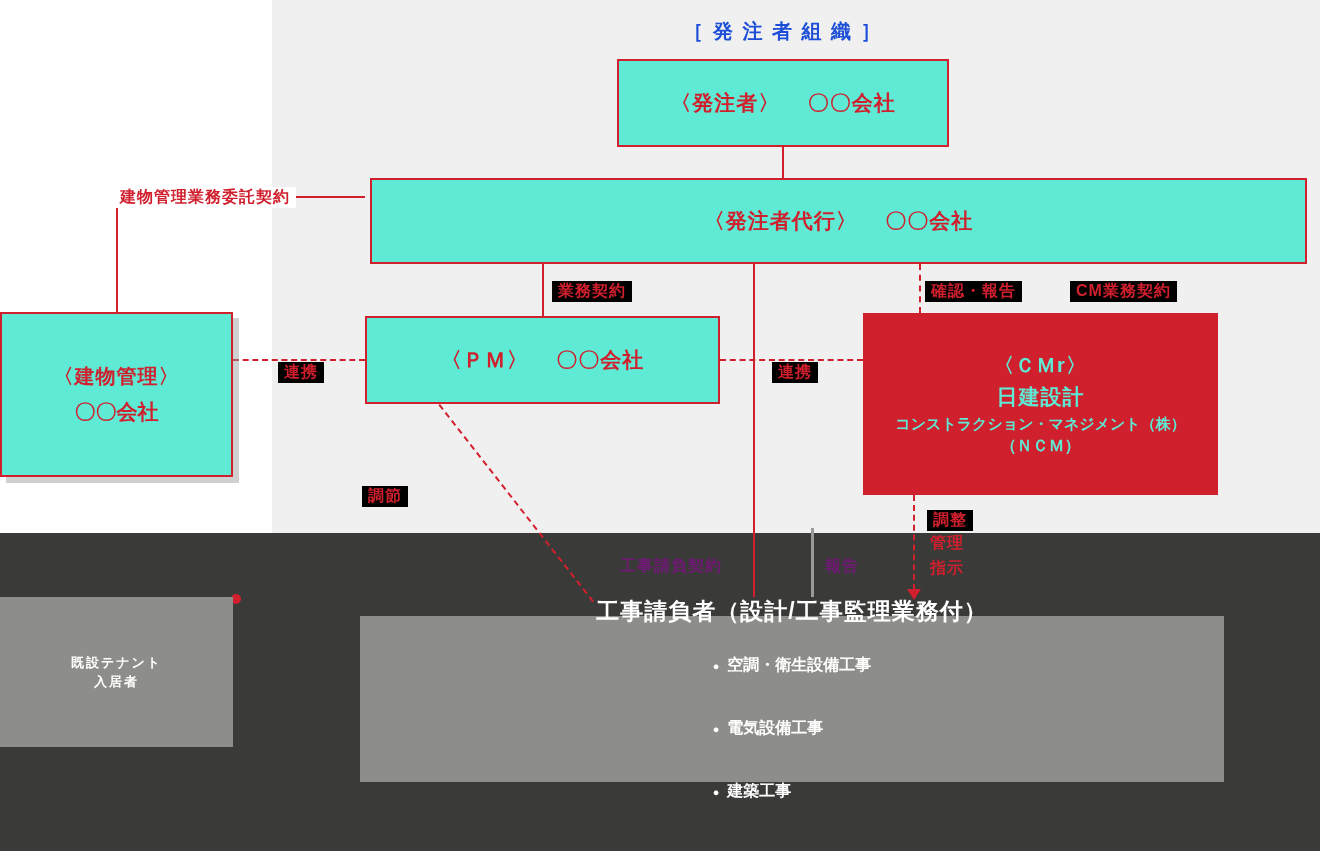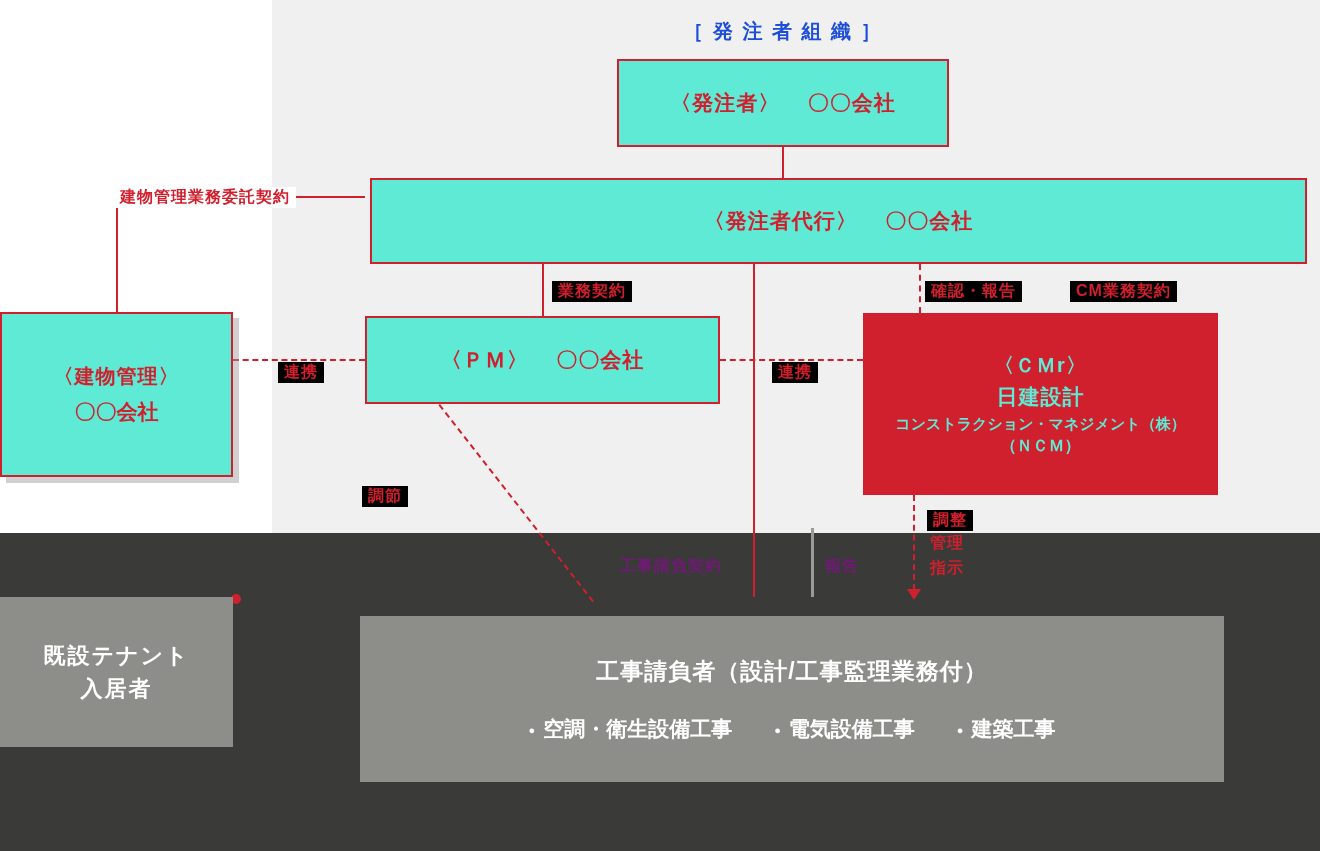--- a/index.html
+++ b/index.html
@@ -116,21 +116,21 @@
     top: 597px;
     width: 233px;
     height: 150px;
     background: #8d8d8a;
     color: #ffffff;
     display: flex;
     flex-direction: column;
     align-items: center;
     justify-content: center;
     text-align: center;
-    font-size: 22px;
+    font-size: 13px;
     font-weight: bold;
     letter-spacing: 2px;
     line-height: 1.5;
   }
   #box-contractor {
     position: absolute;
     left: 360px;
     top: 616px;
     width: 864px;
     height: 166px;
@@ -144,22 +144,23 @@
   }
   #box-contractor .title {
     font-size: 23px;
     font-weight: bold;
     letter-spacing: 1px;
   }
   #box-contractor .subs {
     margin-top: 28px;
     display: flex;
     gap: 42px;
-    font-size: 21px;
-    font-weight: bold;
+    font-size: 16px;
+    font-weight: bold;
+    flex-direction: column;
   }
   #box-contractor .subs span::before {
     content: "\25CF";
     font-size: 11px;
     margin-right: 8px;
     vertical-align: middle;
   }
 
   
   #header-title {

